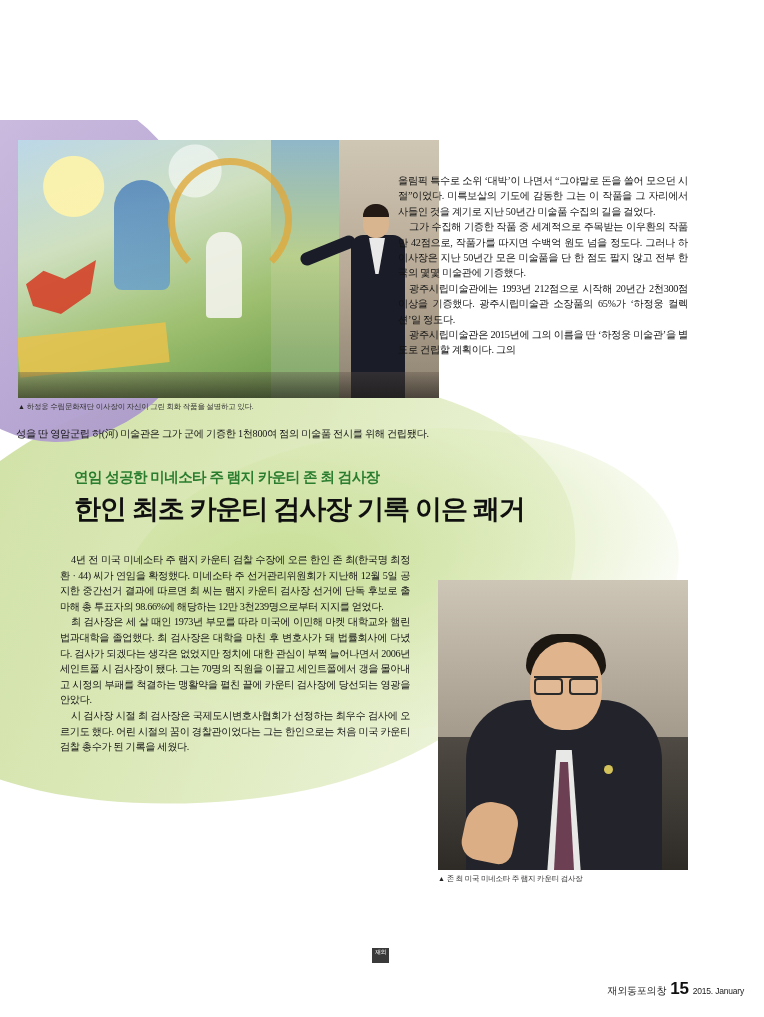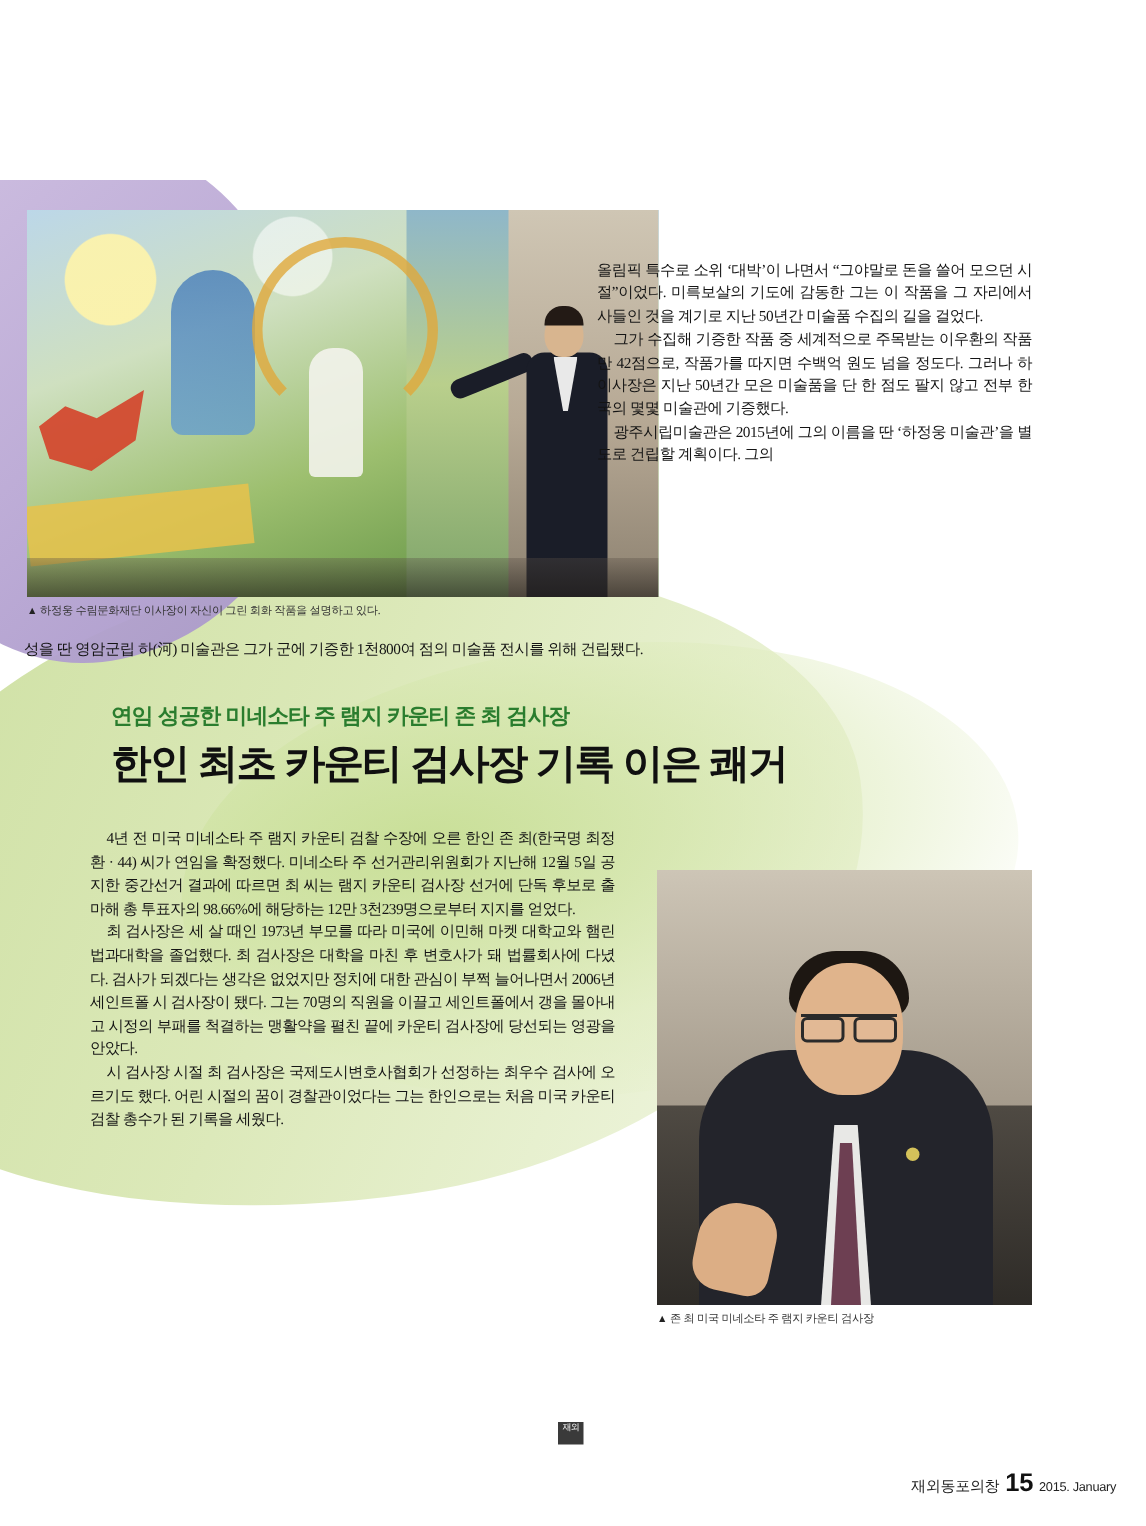--- a/index.html
+++ b/index.html
@@ -417,20 +417,21 @@
     <div class="floor"></div>
   </div>
   <div class="photo-caption">
     <span class="caption-tri">▲</span><span>하정웅 수림문화재단 이사장이 자신이 그린 회화 작품을 설명하고 있다.</span>
   </div>
 </div>
 
 <div id="top-right-col">
   <p>올림픽 특수로 소위 ‘대박’이 나면서 “그야말로 돈을 쓸어 모으던 시절”이었다. 미륵보살의 기도에 감동한 그는 이 작품을 그 자리에서 사들인 것을 계기로 지난 50년간 미술품 수집의 길을 걸었다.</p>
   <p>그가 수집해 기증한 작품 중 세계적으로 주목받는 이우환의 작품만 42점으로, 작품가를 따지면 수백억 원도 넘을 정도다. 그러나 하 이사장은 지난 50년간 모은 미술품을 단 한 점도 팔지 않고 전부 한국의 몇몇 미술관에 기증했다.</p>
+  <p>광주시립미술관에는 1993년 212점으로 시작해 20년간 2천300점 이상을 기증했다. 광주시립미술관 소장품의 65%가 ‘하정웅 컬렉션’일 정도다.</p>
   <p>광주시립미술관은 2015년에 그의 이름을 딴 ‘하정웅 미술관’을 별도로 건립할 계획이다. 그의</p>
 </div>
 
 <div id="top-fullwidth-line">성을 딴 영암군립 하(河) 미술관은 그가 군에 기증한 1천800여 점의 미술품 전시를 위해 건립됐다.</div>
 
 <div id="headline-block">
   <div id="kicker">연임 성공한 미네소타 주 램지 카운티 존 최 검사장</div>
   <h1 id="headline">한인 최초 카운티 검사장 기록 이은 쾌거</h1>
 </div>
 

